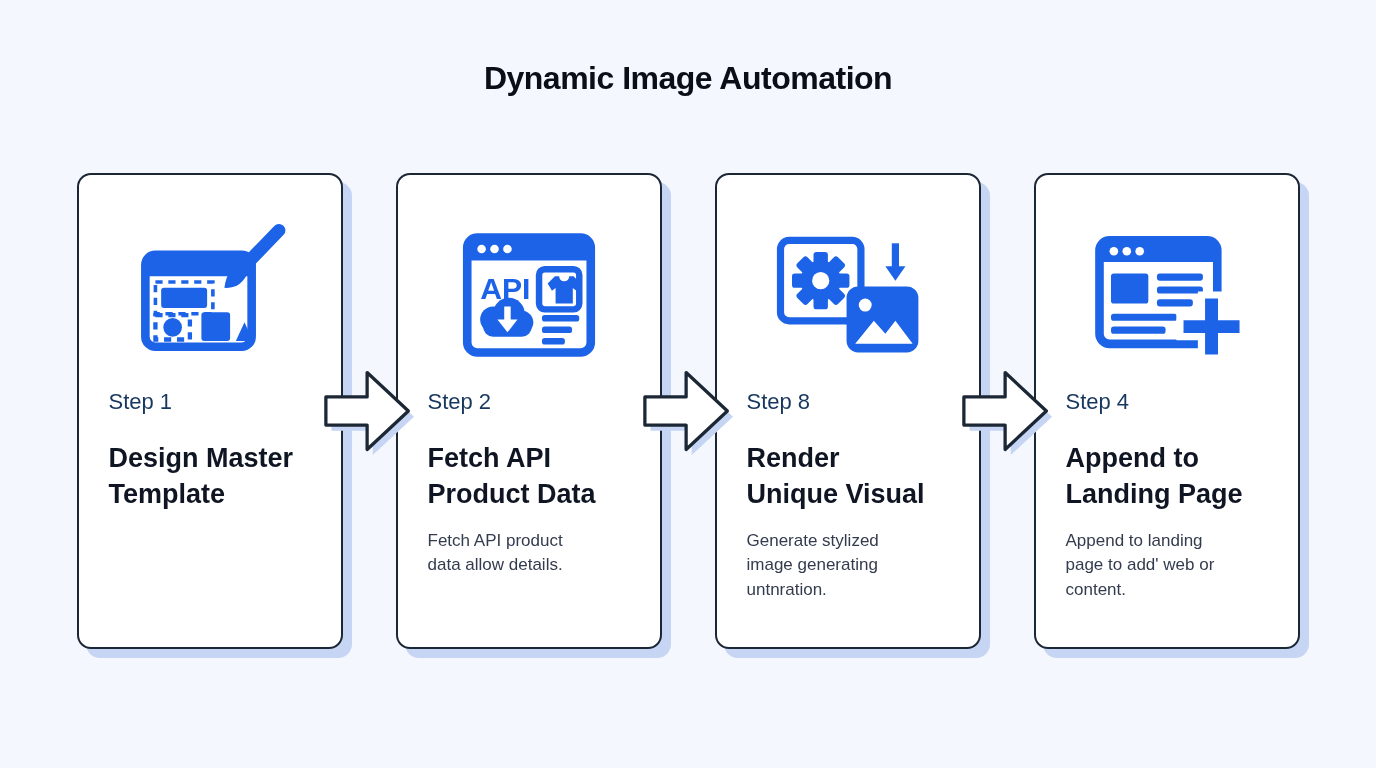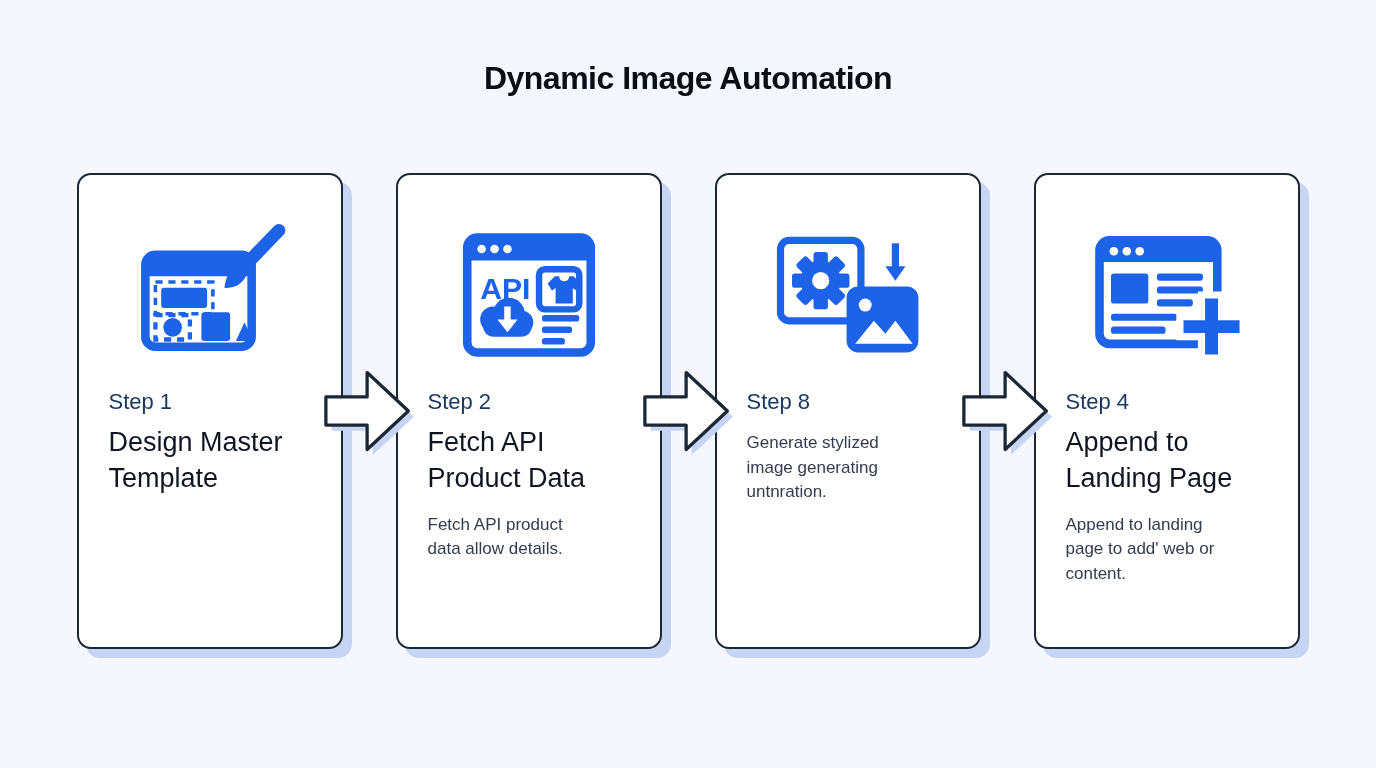--- a/index.html
+++ b/index.html
@@ -40,23 +40,23 @@
     display:flex; align-items:flex-start; justify-content:center;
   }
   .icon { width:158px; height:148px; }
   .step-label {
     margin-top:8px;
     font-size:22px;
     font-weight:400;
     color:#17375f;
   }
   .heading {
-    margin-top:10px;
+    margin-top:26px;
     font-size:27px;
-    font-weight:400;
+    font-weight:700;
     color:#0f1523;
     line-height:1.33;
     white-space:pre-line;
   }
   .desc {
     margin-top:16px;
     font-size:17px;
     color:#333c4e;
     line-height:1.45;
     white-space:pre-line;
@@ -162,20 +162,22 @@
           </g>
           <circle cx="36" cy="40" r="6" fill="#fff"></circle>
           <path d="M88,14 v18" stroke="#1d63e8" stroke-width="5"></path>
           <path d="M81,30 h14 l-7,10 z" fill="#1d63e8"></path>
           <rect x="56" y="46" width="46" height="42" rx="6" fill="#1d63e8" stroke="#1d63e8" stroke-width="4"></rect>
           <circle cx="67" cy="57" r="4.5" fill="#fff"></circle>
           <path d="M60,84 l13,-16 8,9 7,-9 12,16 z" fill="#fff"></path>
         </svg>
       </div>
       <div class="step-label">Step 8</div>
+      <div class="heading">Render
+Unique Visual</div>
       <div class="desc">Generate stylized
 image generating
 untnration.</div>
     </div>
 
     <div class="arrow-wrap">
       <svg viewBox="0 0 96 110">
         <polygon points="2,40 46,40 46,14 90,55 46,96 46,70 2,70" transform="translate(6,6)" fill="#c5d5f3"></polygon>
         <polygon points="2,40 46,40 46,14 90,55 46,96 46,70 2,70" fill="#ffffff" stroke="#1c2736" stroke-width="3.5" stroke-linejoin="round"></polygon>
       </svg>

